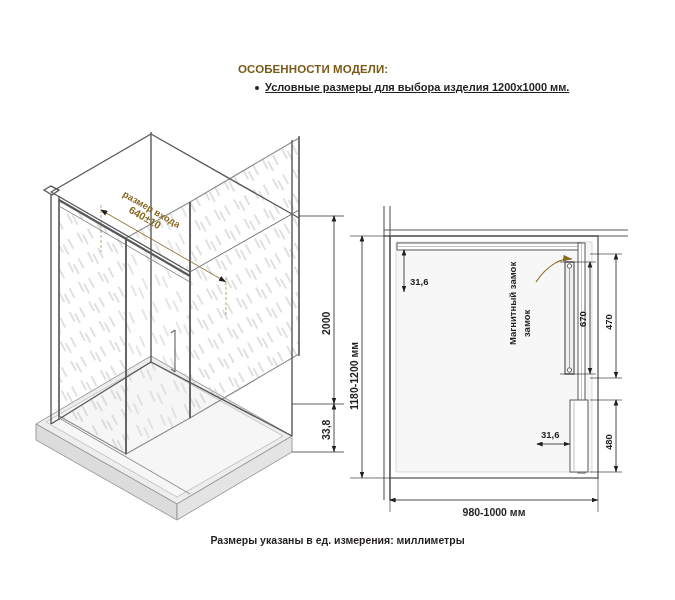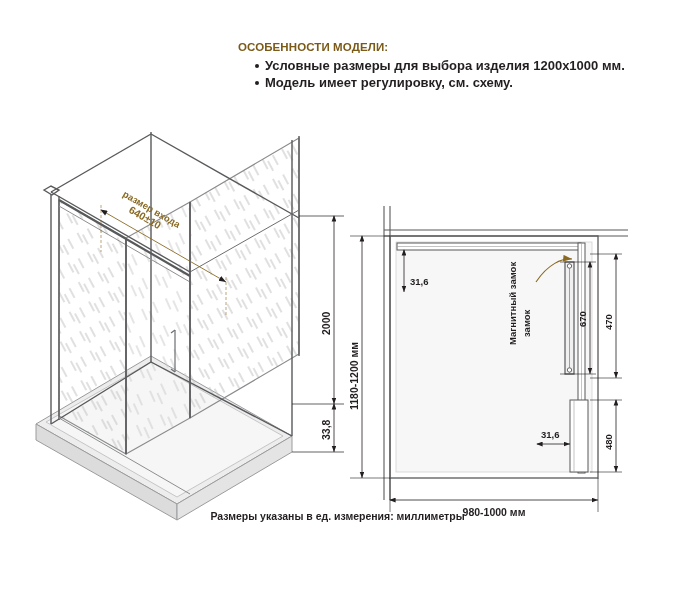--- a/index.html
+++ b/index.html
@@ -16,60 +16,61 @@
     overflow: hidden;
   }
   .page {
     position: absolute;
     inset: 0;
   }
   
   .features {
     position: absolute;
     left: 238px;
-    top: 41px;
+    top: 63px;
     width: 400px;
   }
   .features-title {
     font-size: 11.5px;
     font-weight: bold;
     color: #7b5a18;
     letter-spacing: .1px;
     margin: 0 0 5px 0;
   }
   .features-list {
     margin: 0;
     padding: 0 0 0 17px;
     list-style: none;
   }
   .features-list li {
     position: relative;
-    font-size: 13px;
+    font-size: 11px;
     font-weight: bold;
     color: #231f20;
     line-height: 15.5px;
     margin-bottom: 1px;
     padding-left: 10px;
+    text-decoration: underline;
   }
   .features-list li::before {
     content: "";
     position: absolute;
     left: 0;
     top: 6px;
     width: 4px;
     height: 4px;
     border-radius: 50%;
     background: #231f20;
   }
   
   .footer-note {
     position: absolute;
     left: 0;
     right: 0;
-    top: 510px;
+    top: 534px;
     text-align: center;
     font-size: 10.5px;
     font-weight: bold;
     color: #231f20;
   }
   
   .drawing {
     position: absolute;
     left: 0;
     top: 0;
@@ -102,21 +103,20 @@
 </style>
 </head>
 <body>
 
 <div class="page">
 
   <div class="features">
     <div class="features-title">ОСОБЕННОСТИ МОДЕЛИ:</div>
     <ul class="features-list">
       <li>Условные размеры для выбора изделия 1200х1000 мм.</li>
-      <li>Модель имеет регулировку, см. схему.</li>
     </ul>
   </div>
 
   <div class="footer-note">Размеры указаны в ед. измерения: миллиметры</div>
 
   <div class="drawing">
   <svg width="675" height="600" viewBox="0 0 675 600" xmlns="http://www.w3.org/2000/svg">
     <defs>
       <marker id="arrA" markerWidth="9" markerHeight="9" refX="8" refY="3" orient="auto" markerUnits="strokeWidth">
         <path d="M0,0 L8,3 L0,6 z" fill="#231f20"></path>

